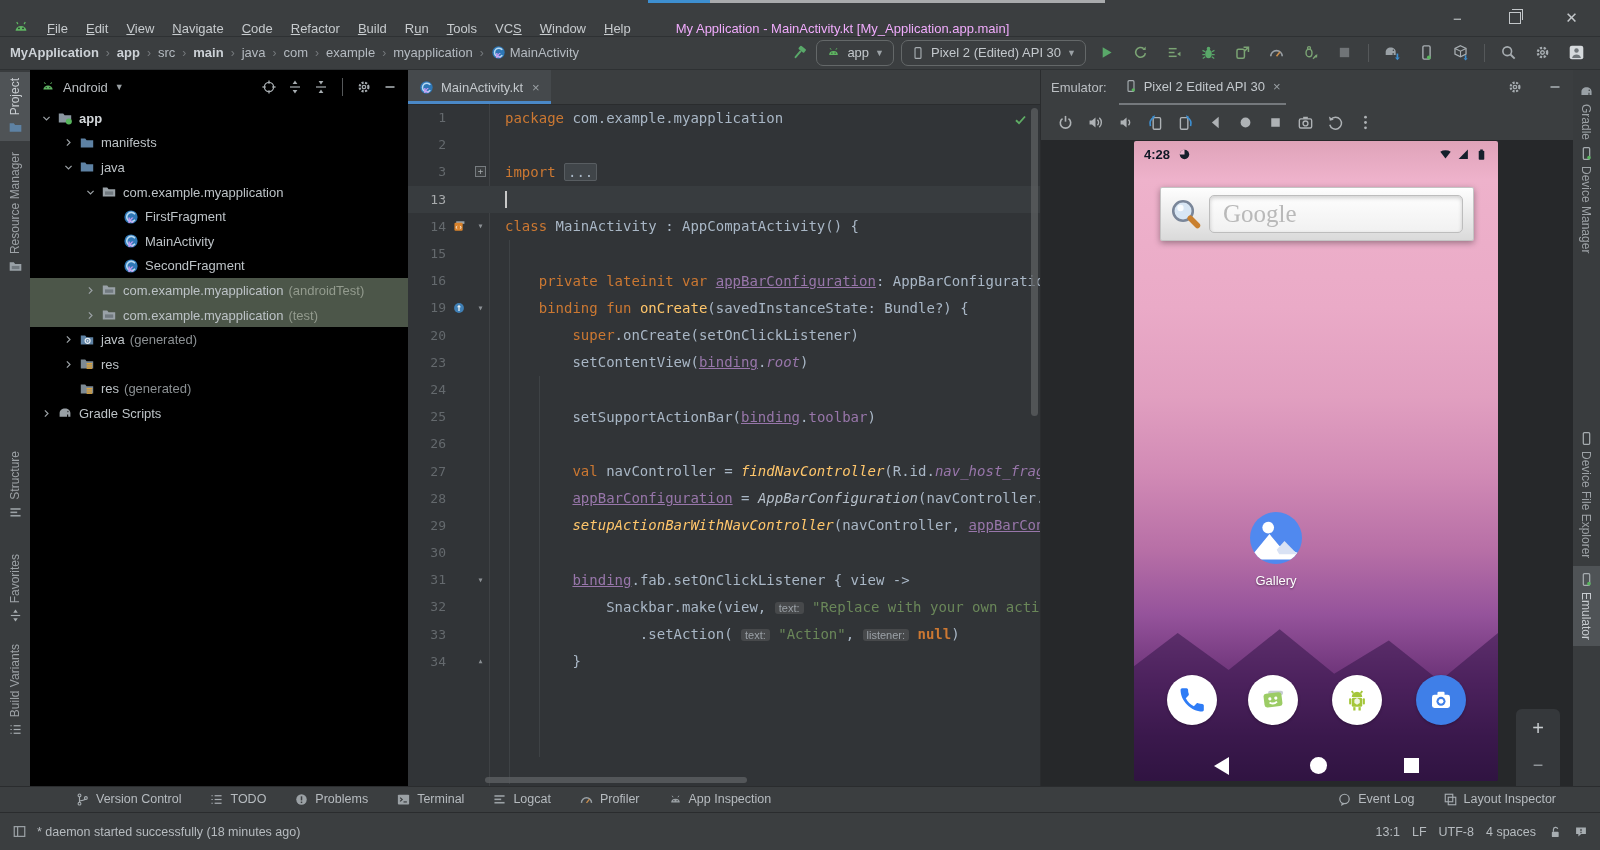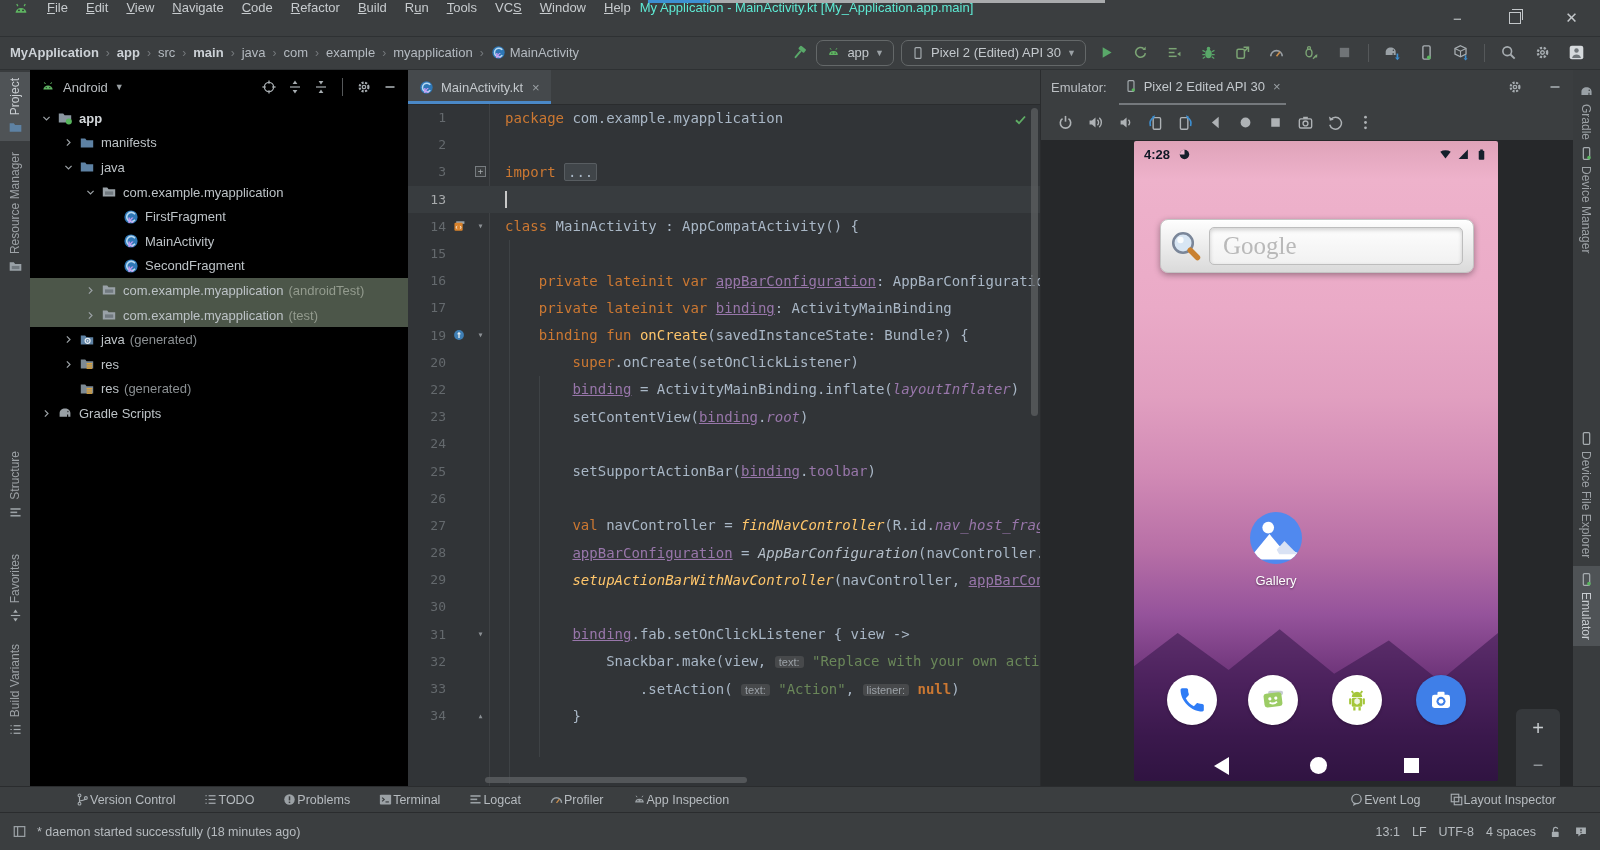--- a/index.html
+++ b/index.html
@@ -1,25 +1,25 @@
 <!DOCTYPE html>
 <html><head>
 <meta charset="utf-8">
 <style>
   html,body{margin:0;padding:0}
   body{width:1600px;height:850px;position:relative;background:#3b3e40;
        font-family:"Liberation Sans",sans-serif;color:#bbbfc3;overflow:hidden;font-size:13px}
   svg{display:block}
   
   .titlebar{position:absolute;left:0;top:0;right:0;height:36px;background:#3b3e40;
-            border-bottom:1px solid #2e3133;display:flex;align-items:flex-start}
+            border-bottom:1px solid #2e3133;display:flex;align-items:flex-end}
   .logo{margin:0 8px 0 12px}
   .menu-item{padding:0 9px;color:#c7cbce;cursor:default}
   .menu-item u{text-decoration:underline}
-  .title-text{color:#5eead4}
+  .title-text{margin-left:36px;color:#f0abfc}
   .progress{position:absolute;left:648px;top:0;width:457px;height:3px;background:#a9abad}
   .progress-fill{width:62px;height:3px;background:#3d8fd1}
   .win-btns{position:absolute;right:0;top:0;height:36px;display:flex}
   .win-btn{width:57px;height:36px;display:flex;align-items:center;justify-content:center;color:#c3c7ca;font-size:15px}
   .restore-glyph{width:10px;height:10px;border:1px solid #c3c7ca;position:relative}
   .restore-glyph::before{content:"";position:absolute;left:2px;top:-4px;width:10px;height:10px;border:1px solid #c3c7ca;border-left:none;border-bottom:none}
   
   .navbar{position:absolute;left:0;top:36px;right:0;height:34px;border-bottom:1px solid #2e3133;
           display:flex;align-items:center;padding:0 10px;box-sizing:border-box}
   .crumbs{display:flex;align-items:center;flex:1;min-width:0}
@@ -90,21 +90,21 @@
   .emu-tools{height:36px;display:flex;align-items:center;gap:13px;padding:0 16px}
   .emu-body{position:absolute;left:0;right:0;top:70px;bottom:0;background:#26282a}
   .screen{position:absolute;left:93px;top:1px;width:364px;height:640px;border-radius:2px;overflow:hidden;
     background:linear-gradient(180deg,#dfa3b9 0%,#eeb2cb 6%,#eaaac7 26%,#e19fc0 40%,#d18ab5 52%,#b76fa6 64%,#95539b 74%,#6c3378 84%,#471f55 93%,#32163f 100%)}
   .mountains{position:absolute;left:0;right:0;top:455px;height:185px;background:#2e1244;opacity:.5;
     clip-path:polygon(0 38%,12% 20%,26% 40%,40% 18%,55% 42%,70% 24%,84% 46%,100% 20%,100% 100%,0 100%)}
   .dstatus{position:absolute;left:0;right:0;top:0;height:26px;display:flex;align-items:center;padding:0 10px;box-sizing:border-box}
   .dtime{font-weight:bold;font-size:13px;color:#101826}
   .dstatus .spacer{flex:1}
   .dstatus-icons{display:flex;gap:5px;align-items:center}
-  .gwidget{position:absolute;left:26px;top:78px;width:312px;height:52px;border-radius:8px;border:1px solid #c4c4c4;
+  .gwidget{position:absolute;left:26px;top:46px;width:312px;height:52px;border-radius:2px;border:1px solid #c4c4c4;
     background:linear-gradient(#fefefe,#dadada);box-shadow:0 2px 6px rgba(0,0,0,.35),inset 0 1px 0 #fff;display:flex;align-items:center}
   .gfield{position:absolute;left:48px;right:10px;top:7px;bottom:7px;border:1px solid #bdbdbd;border-radius:5px;
     background:linear-gradient(#fdfdfd,#f1f1f1);box-shadow:inset 0 2px 4px rgba(0,0,0,.18);
     font-family:"Liberation Serif",serif;font-size:25px;color:#b9b9b9;line-height:36px;padding-left:13px}
   .gmag{position:absolute;left:8px;top:9px}
   .app-shortcut{position:absolute;left:116px;top:371px;width:52px;text-align:center}
   .app-label{margin-top:9px;color:#fff;font-size:13px;text-shadow:0 1px 2px rgba(0,0,0,.45)}
   .dock{position:absolute;left:0;top:534px;width:100%;height:50px}
   .dock-ic{position:absolute;width:50px;height:50px;border-radius:50%;background:#fff;display:flex;align-items:center;justify-content:center;box-shadow:0 1px 3px rgba(0,0,0,.25)}
   .dock-ic.blue{background:#3f7fe8}
@@ -113,21 +113,21 @@
             border-bottom:9px solid transparent;border-right:15px solid #fff}
   .nav-home{position:absolute;left:176px;top:6px;width:17px;height:17px;border-radius:50%;background:#fff}
   .nav-over{position:absolute;left:270px;top:7px;width:15px;height:15px;background:#fff}
   .zoom-panel{position:absolute;right:12px;top:568px;width:44px;height:130px;background:#35383b;
     border:1px solid #26282a;border-radius:7px;display:flex;flex-direction:column;align-items:center;
     justify-content:space-around;color:#c9cdd0}
   .zp-plus{font-size:20px}.zp-minus{font-size:18px;color:#9ba1a5}.zp-ratio{font-size:11px;font-weight:bold}
   
   .bottombar{position:absolute;left:0;right:0;bottom:38px;height:26px;background:#3b3e40;border-top:1px solid #2a2c2e;
     display:flex;align-items:center;gap:28px;padding:0 44px 0 75px;font-size:12.5px;color:#b6bbbf;box-sizing:border-box}
-  .bbitem{display:flex;align-items:center;white-space:nowrap}
+  .bbitem{display:flex;gap:6px;white-space:nowrap}
   .bb-spacer{flex:1}
   .statusbar{position:absolute;left:0;right:0;bottom:0;height:38px;background:#3b3e40;border-top:1px solid #2a2c2e;
     display:flex;align-items:center;padding:0 12px;gap:10px;font-size:12.5px;color:#b6bbbf;box-sizing:border-box}
   .sb-right{margin-left:auto;display:flex;align-items:flex-start;gap:12px}
 </style>
 </head>
 <body>
 
 <div class="titlebar">
   <span class="logo" id="ph-logo"><span><svg width="18" height="18" viewBox="0 0 16 16">
@@ -751,28 +751,26 @@
       <div class="crow"><span class="lnum">2</span><span class="gico"></span><span class="fmark"></span><span class="ctext"></span></div>
       <div class="crow"><span class="lnum">3</span><span class="gico"></span><span class="fmark"><span class="fplus">+</span></span><span class="ctext"><span class="tok-kw">import </span><span class="tok-fold">...</span></span></div>
       <div class="crow cur"><span class="lnum">13</span><span class="gico"></span><span class="fmark"></span><span class="ctext"><span class="caret"></span></span></div>
       <div class="crow"><span class="lnum">14</span><span class="gico"><span><svg width="14" height="14" viewBox="0 0 16 16">
               <rect x="4.8" y="2.6" width="9.4" height="3" fill="#99a1a7"></rect>
               <rect x="2.8" y="4.4" width="9.4" height="9" rx="1.2" fill="#d9822b"></rect>
               <path d="M6 8.2L4.4 9.6 6 11M9 8.2l1.6 1.4L9 11" stroke="#ffffff" fill="none" stroke-width="1"></path>
             </svg></span></span><span class="fmark">▾</span><span class="ctext"><span class="tok-kw">class </span><span class="tok-pl">MainActivity : AppCompatActivity() {</span></span></div>
       <div class="crow"><span class="lnum">15</span><span class="gico"></span><span class="fmark"></span><span class="ctext"></span></div>
       <div class="crow"><span class="lnum">16</span><span class="gico"></span><span class="fmark"></span><span class="ctext"><span class="tok-pl">    </span><span class="tok-kw">private lateinit var </span><span class="tok-fld">appBarConfiguration</span><span class="tok-pl">: AppBarConfiguration</span></span></div>
-      <div class="crow"><span class="lnum">17</span><span class="gico"></span><span class="fmark"></span><span class="ctext"><span class="tok-pl">    </span><span class="tok-kw">private lateinit var </span><span class="tok-fld">binding</span><span class="tok-pl">: ActivityMainBinding</span></span></div>
       <div class="crow"><span class="lnum">19</span><span class="gico"><span><svg width="14" height="14" viewBox="0 0 16 16">
               <circle cx="8" cy="8" r="5.6" fill="#3f7fb5"></circle>
               <line x1="8" y1="11.4" x2="8" y2="6" stroke="#e8eef2" stroke-width="1.5"></line>
               <path d="M8 4.2L5.7 7.2h4.6z" fill="#e8eef2"></path>
             </svg></span></span><span class="fmark">▾</span><span class="ctext"><span class="tok-pl">    </span><span class="tok-kw">binding fun </span><span class="tok-fn">onCreate</span><span class="tok-pl">(savedInstanceState: Bundle?) {</span></span></div>
       <div class="crow"><span class="lnum">20</span><span class="gico"></span><span class="fmark"></span><span class="ctext"><span class="tok-pl">        </span><span class="tok-kw">super</span><span class="tok-pl">.onCreate(setOnClickListener)</span></span></div>
-      <div class="crow"><span class="lnum">22</span><span class="gico"></span><span class="fmark"></span><span class="ctext"><span class="tok-pl">        </span><span class="tok-fld">binding</span><span class="tok-pl"> = ActivityMainBinding.inflate(</span><span class="tok-fldi">layoutInflater</span><span class="tok-pl">)</span></span></div>
       <div class="crow"><span class="lnum">23</span><span class="gico"></span><span class="fmark"></span><span class="ctext"><span class="tok-pl">        setContentView(</span><span class="tok-fld">binding</span><span class="tok-pl">.</span><span class="tok-fldi">root</span><span class="tok-pl">)</span></span></div>
       <div class="crow"><span class="lnum">24</span><span class="gico"></span><span class="fmark"></span><span class="ctext"></span></div>
       <div class="crow"><span class="lnum">25</span><span class="gico"></span><span class="fmark"></span><span class="ctext"><span class="tok-pl">        setSupportActionBar(</span><span class="tok-fld">binding</span><span class="tok-pl">.</span><span class="tok-fldp">toolbar</span><span class="tok-pl">)</span></span></div>
       <div class="crow"><span class="lnum">26</span><span class="gico"></span><span class="fmark"></span><span class="ctext"></span></div>
       <div class="crow"><span class="lnum">27</span><span class="gico"></span><span class="fmark"></span><span class="ctext"><span class="tok-pl">        </span><span class="tok-kw">val </span><span class="tok-pl">navController = </span><span class="tok-fni">findNavController</span><span class="tok-pl">(R.id.</span><span class="tok-fldi">nav_host_fragment_content_main</span></span></div>
       <div class="crow"><span class="lnum">28</span><span class="gico"></span><span class="fmark"></span><span class="ctext"><span class="tok-pl">        </span><span class="tok-fld">appBarConfiguration</span><span class="tok-pl"> = </span><span class="tok-itl">AppBarConfiguration</span><span class="tok-pl">(navController.graph)</span></span></div>
       <div class="crow"><span class="lnum">29</span><span class="gico"></span><span class="fmark"></span><span class="ctext"><span class="tok-pl">        </span><span class="tok-fni">setupActionBarWithNavController</span><span class="tok-pl">(navController, </span><span class="tok-fld">appBarConfiguration</span></span></div>
       <div class="crow"><span class="lnum">30</span><span class="gico"></span><span class="fmark"></span><span class="ctext"></span></div>
       <div class="crow"><span class="lnum">31</span><span class="gico"></span><span class="fmark">▾</span><span class="ctext"><span class="tok-pl">        </span><span class="tok-fld">binding</span><span class="tok-pl">.fab.setOnClickListener { view -&gt;</span></span></div>
       <div class="crow"><span class="lnum">32</span><span class="gico"></span><span class="fmark"></span><span class="ctext"><span class="tok-pl">            Snackbar.make(view, </span><span class="tok-hint">text:</span><span class="tok-pl"> </span><span class="tok-str">"Replace with your own action"</span></span></div>

